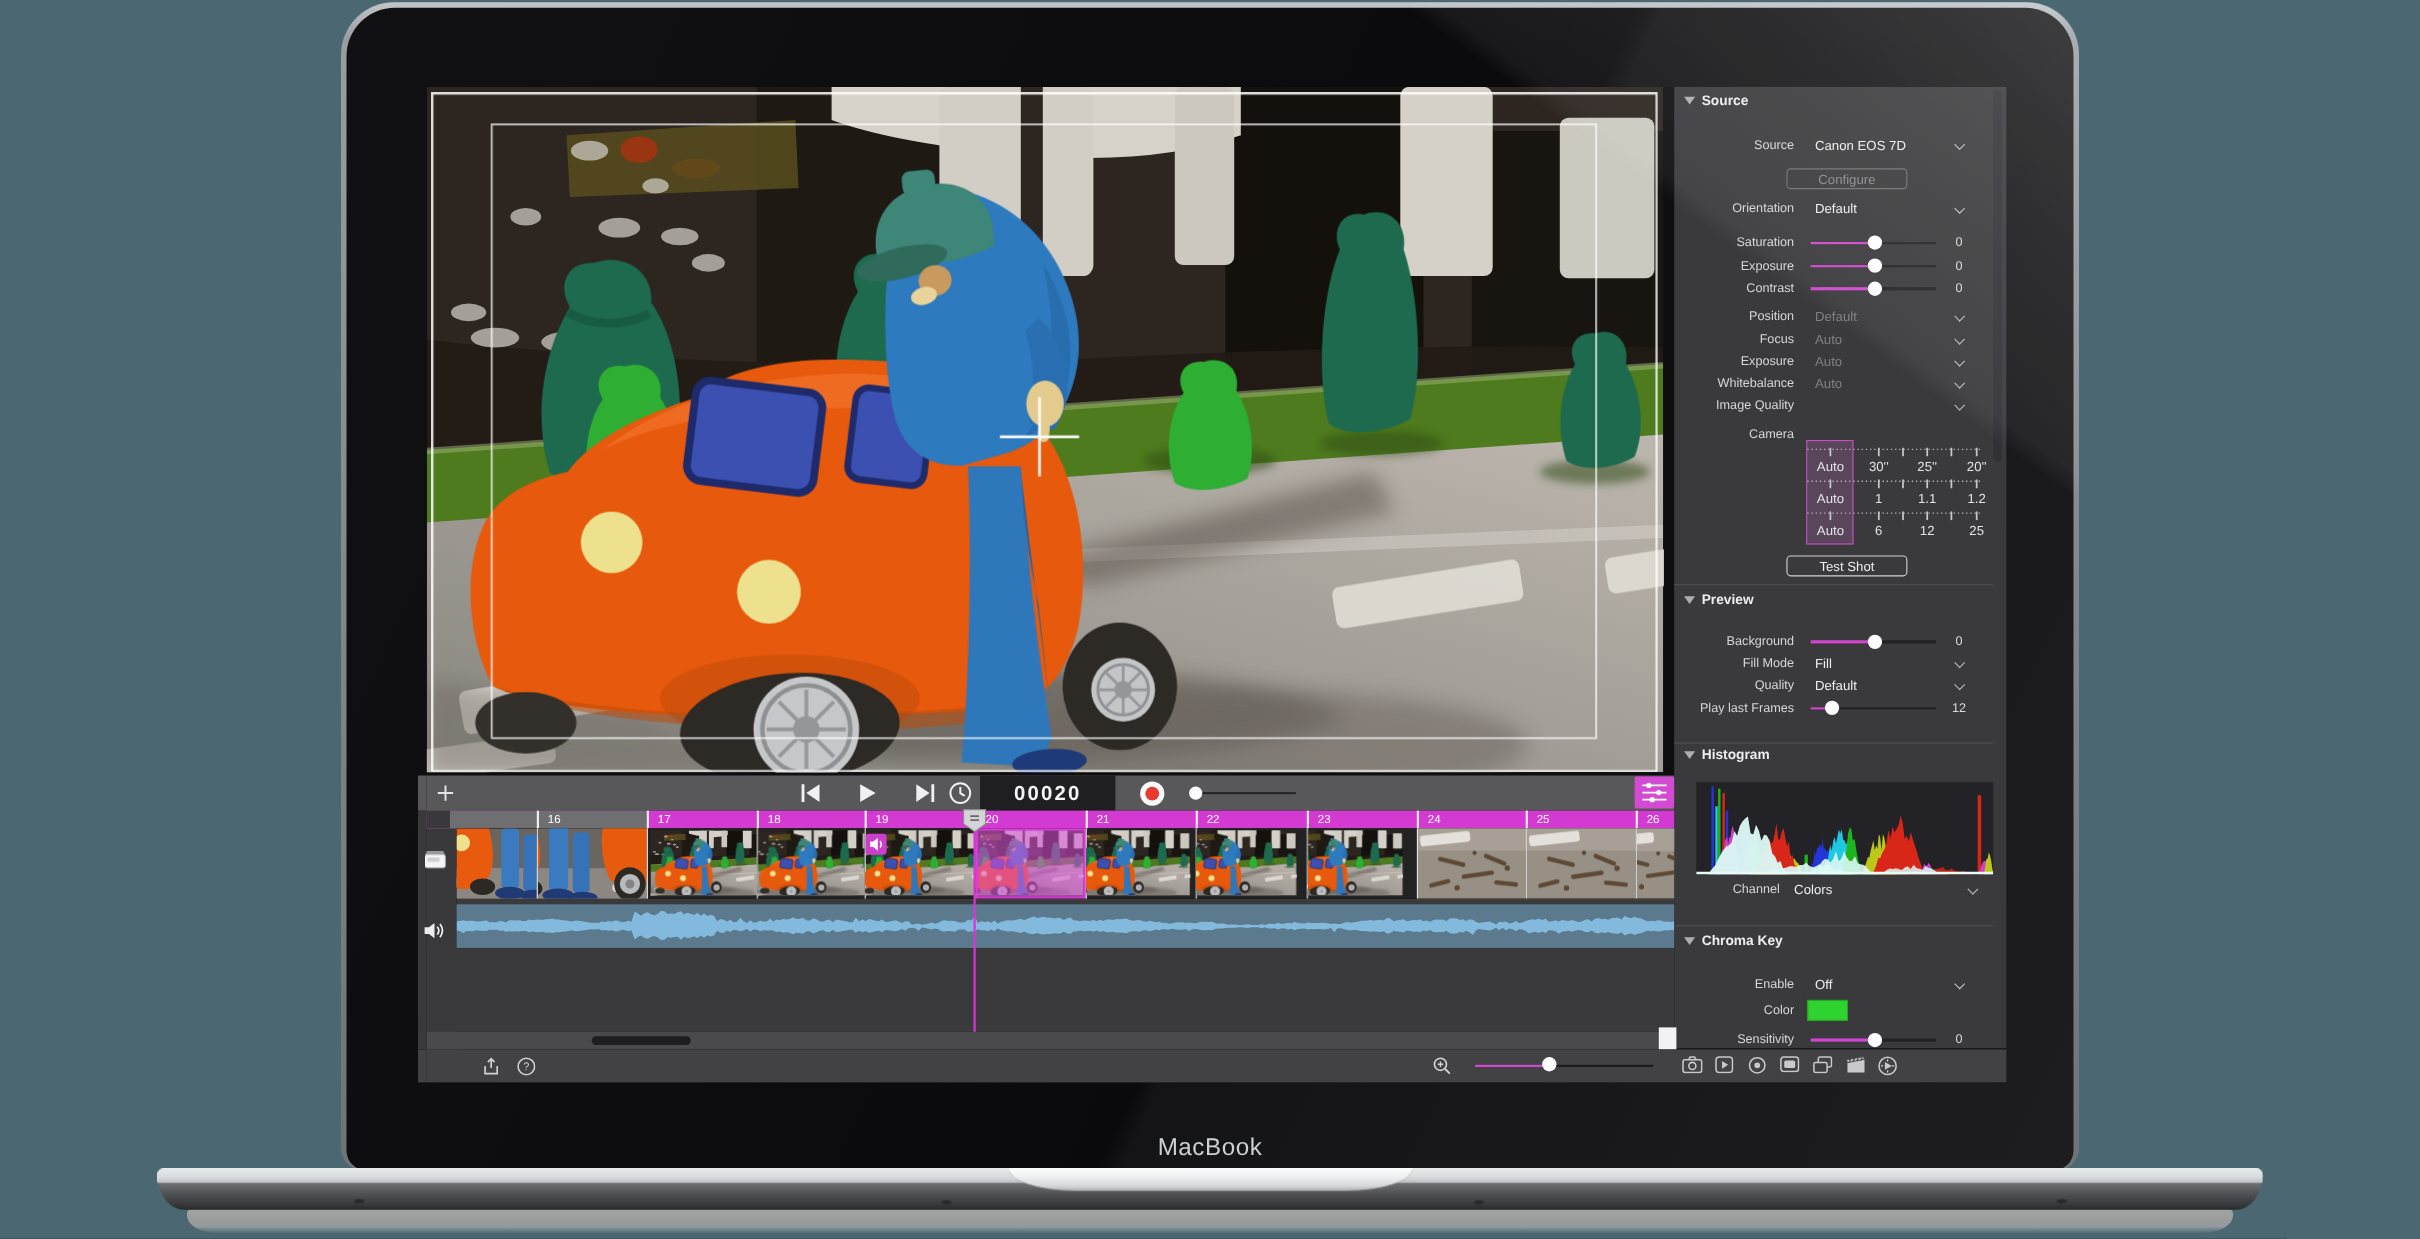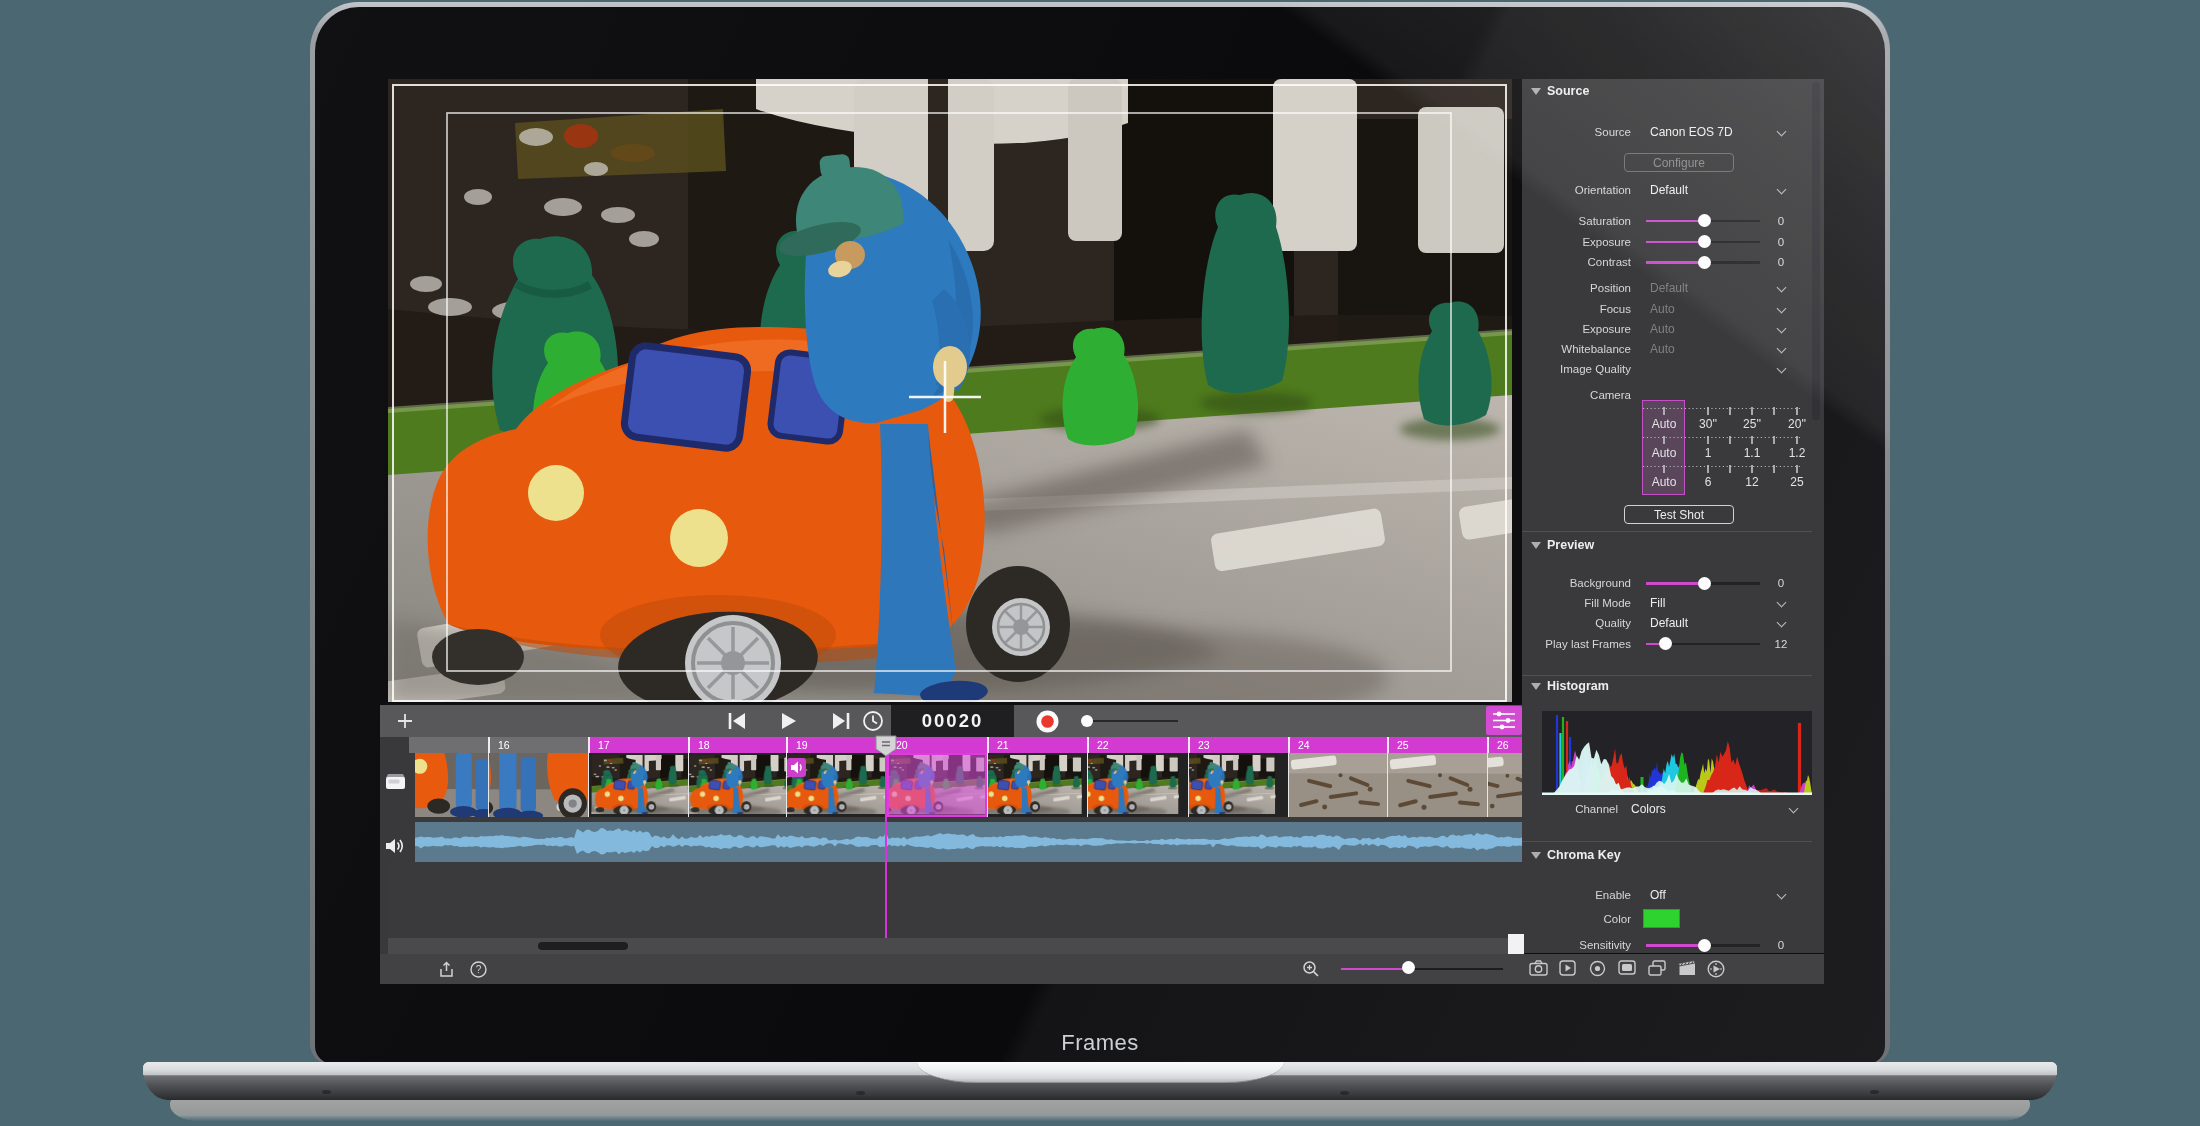--- a/index.html
+++ b/index.html
@@ -623,18 +623,18 @@
         <div class="slider">
           <div class="fill" style="width:58px"></div>
           <div class="knob" style="left:51.5px"></div>
         </div>
         <span class="sv0">0</span>
       </div>
     </div>
   <div class="abs" style="left:1424px;top:3px;width:8px;height:338px;border-radius:4px;background:#323236"></div>
 </div>
 <div class="abs glare"></div>
-<div class="abs mbtext">Frames</div>
+<div class="abs mbtext">MacBook</div>
 <div class="abs base"></div>
 <div class="abs notch"></div>
 <div class="abs" style="left:322px;top:1090px;width:9px;height:4px;border-radius:50%;background:#232527;opacity:.8"></div>
 <div class="abs" style="left:856px;top:1091px;width:9px;height:4px;border-radius:50%;background:#232527;opacity:.8"></div>
 <div class="abs" style="left:1340px;top:1091px;width:9px;height:4px;border-radius:50%;background:#232527;opacity:.8"></div>
 <div class="abs" style="left:1870px;top:1090px;width:9px;height:4px;border-radius:50%;background:#232527;opacity:.8"></div>
 </body></html>

